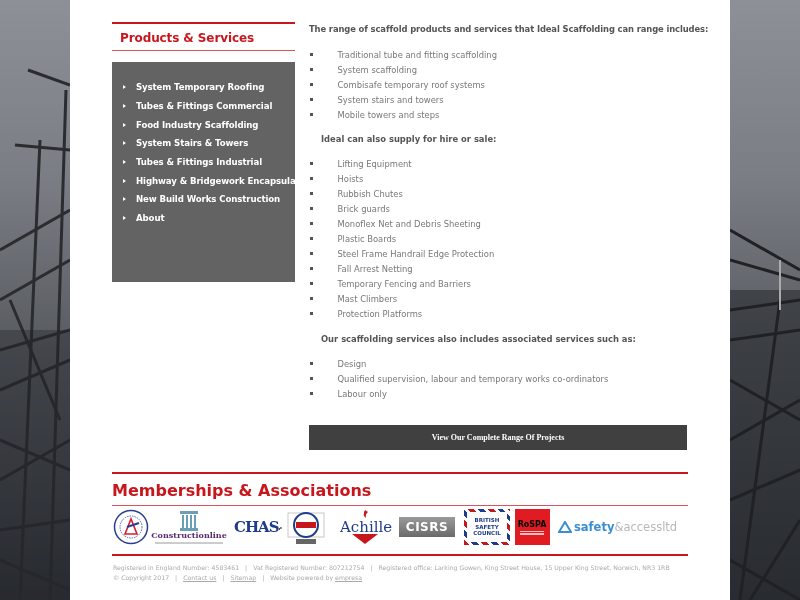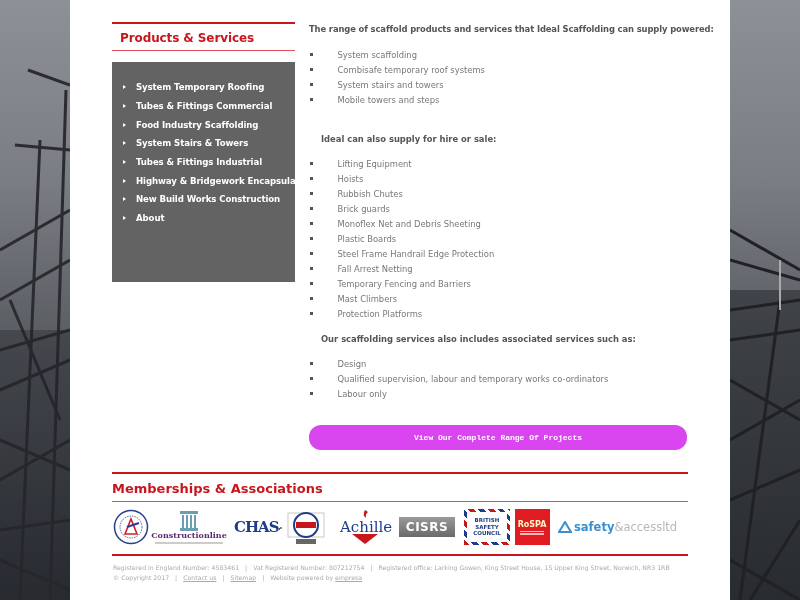--- a/index.html
+++ b/index.html
@@ -77,32 +77,32 @@
   }
   .subhead {
     position: absolute; left: 0;
     font-size: 8.4px; font-weight: bold; color: #555;
     white-space: nowrap;
     margin-left: 12px;
   }
   .cta {
     position: absolute; left: 309px; top: 425px;
     width: 378px; height: 25px;
-    background: #d946ef; border-radius: 12px;
+    background: #404040; border-radius: 0;
     color: #fff; font-weight: bold; font-size: 8px;
     display: flex; align-items: center; justify-content: center;
     cursor: pointer; border: none;
-    font-family: Liberation Mono, monospace;
+    font-family: Liberation Serif, serif;
   }
 
   
   .members-head { position: absolute; left: 42px; top: 472px; width: 576px; }
   .members-head .topline { height: 2px; background: #c8161d; }
   .members-head .title {
-    color: #c8161d; font-weight: bold; font-size: 13px;
+    color: #c8161d; font-weight: bold; font-size: 16px;
     padding: 7px 0 5px 0;
   }
   .members-head .botline { height: 1px; background: #d9555a; }
 
   .logos {
     position: absolute; left: 42px; top: 507px; width: 576px; height: 40px;
   }
   .logo { position: absolute; top: 0; height: 40px; display: flex; align-items: center; justify-content: center; }
 
   .footer-line {
@@ -192,23 +192,27 @@
         <span class="arrow"></span>
         <span>New Build Works Construction</span>
       </a>
     <a class="menu-item">
         <span class="arrow"></span>
         <span>About</span>
       </a>
   </nav>
 
   <div class="main">
-    <p class="intro">The range of scaffold products and services that Ideal Scaffolding can supply powered:</p>
+    <p class="intro">The range of scaffold products and services that Ideal Scaffolding can range includes:</p>
 
     <ul class="blist" style="top:47px;">
+      <li>
+          <span class="dot"></span>
+          <span>Traditional tube and fitting scaffolding</span>
+        </li>
       <li>
           <span class="dot"></span>
           <span>System scaffolding</span>
         </li>
       <li>
           <span class="dot"></span>
           <span>Combisafe temporary roof systems</span>
         </li>
       <li>
           <span class="dot"></span>
@@ -349,21 +353,21 @@
 
     <div class="logo" style="left:351px; width:48px;">
       <div style="width:46px; height:36px; border:3px solid; border-image: repeating-linear-gradient(45deg,#c8161d 0 4px,#fff 4px 7px,#1f3c8c 7px 11px,#fff 11px 14px) 3; display:flex; flex-direction:column; align-items:center; justify-content:center; font-size:5.5px; font-weight:bold; color:#1f3c8c; line-height:6.5px;">
         <span>BRITISH</span>
         <span>SAFETY</span>
         <span>COUNCIL</span>
       </div>
     </div>
 
     <div class="logo" style="left:402px; width:36px;">
-      <div style="width:35px; height:36px; background:#e01b22; color:#fef9c3; display:flex; flex-direction:column; align-items:center; justify-content:center;">
+      <div style="width:35px; height:36px; background:#e01b22; color:#000000; display:flex; flex-direction:column; align-items:center; justify-content:center;">
         <span style="font-size:8px; font-weight:bold;">RoSPA</span>
         <span style="display:block; width:24px; height:1.5px; background:#fff; opacity:.7; margin-top:2px;"></span>
         <span style="display:block; width:24px; height:1.5px; background:#fff; opacity:.7; margin-top:1px;"></span>
       </div>
     </div>
 
     <div class="logo" style="left:446px; width:130px; justify-content:flex-start;">
       <svg width="14" height="12" viewBox="0 0 14 12">
         <path d="M7 1 L13 11 L1 11 Z" fill="none" stroke="#3a8fd0" stroke-width="2"></path>
       </svg>

